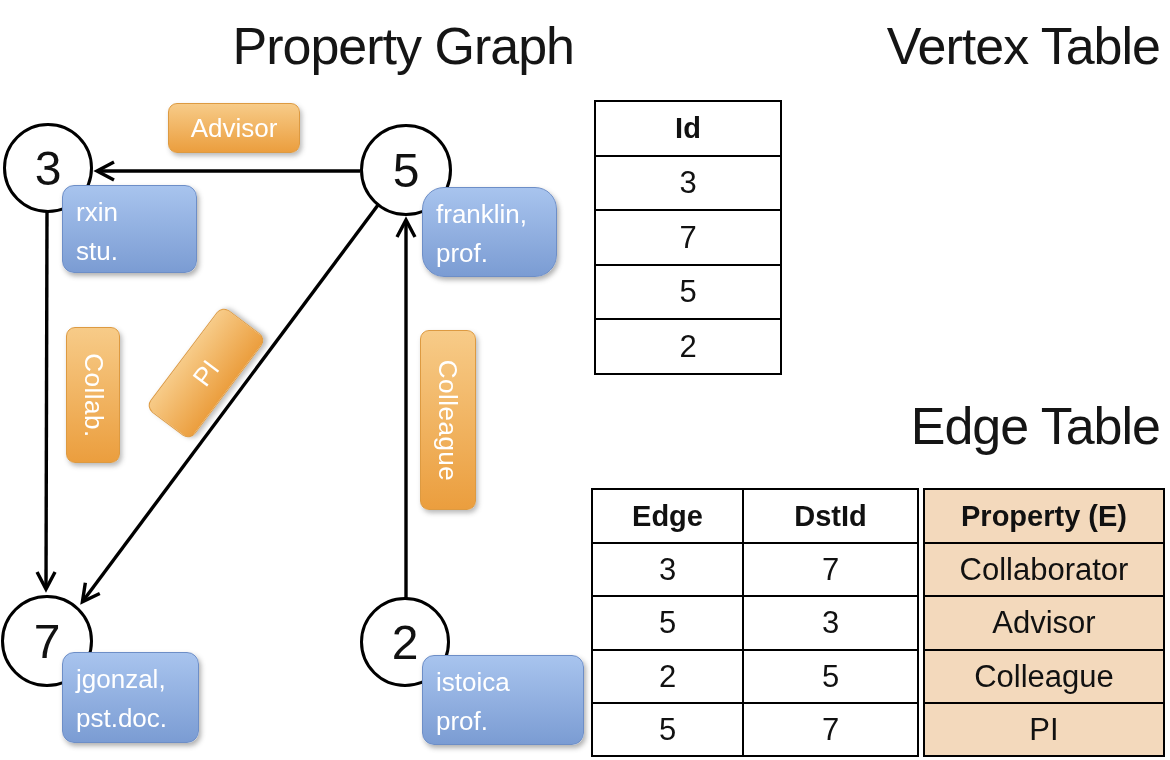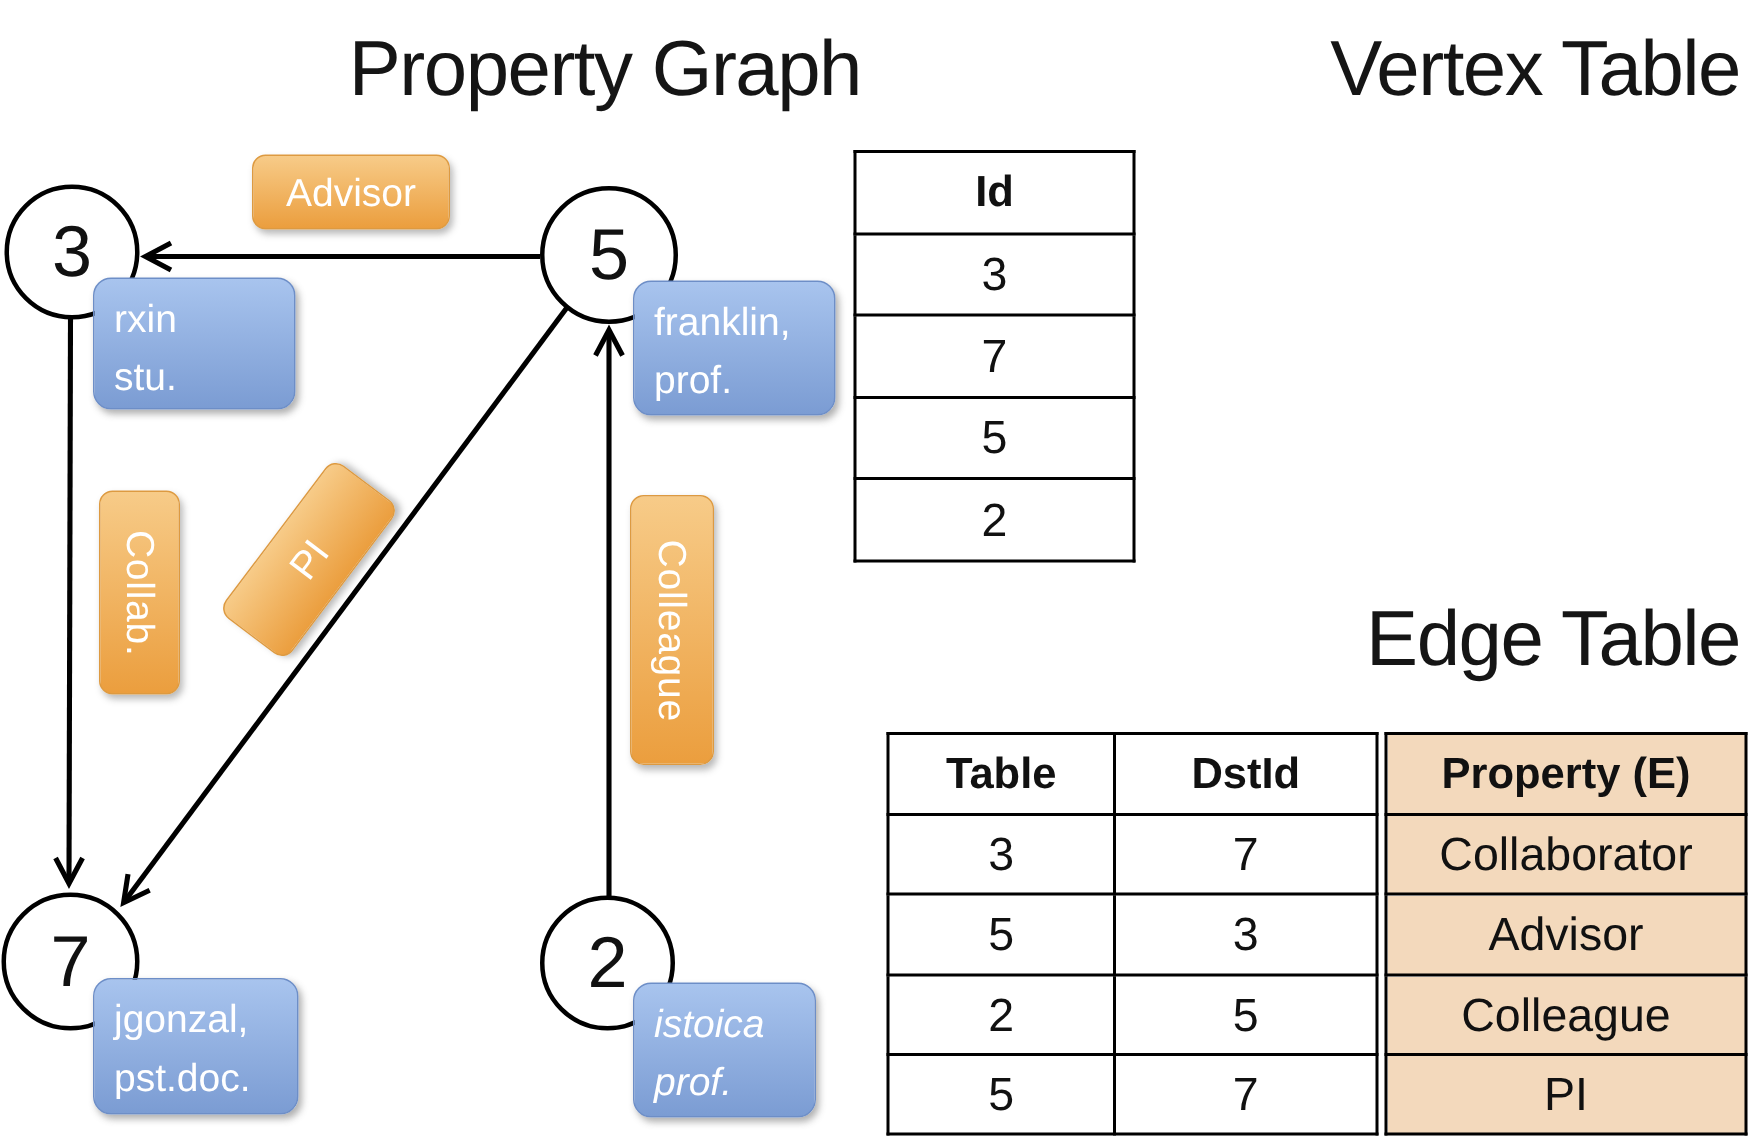--- a/index.html
+++ b/index.html
@@ -75,49 +75,49 @@
     <span>7</span>
   </div>
   <div class="node" style="left:360px; top:597px; width:90px; height:90px;">
     <span>2</span>
   </div>
 
   <div class="vlabel" style="left:62px;  top:185px; width:135px; height:88px;">
     <div class="ln">rxin</div>
     <div class="ln">stu.</div>
   </div>
-  <div class="vlabel" style="left:422px; top:187px; width:135px; height:90px;">
+  <div class="vlabel" style="left:422px; top:187px; width:135px; height:90px;border-radius:22px;">
     <div class="ln">franklin,</div>
     <div class="ln">prof.</div>
   </div>
   <div class="vlabel" style="left:62px;  top:652px; width:137px; height:91px;">
     <div class="ln">jgonzal,</div>
     <div class="ln">pst.doc.</div>
   </div>
-  <div class="vlabel" style="left:422px; top:655px; width:122px; height:90px;font-style:italic;">
+  <div class="vlabel" style="left:422px; top:655px; width:162px; height:90px;">
     <div class="ln">istoica</div>
     <div class="ln">prof.</div>
   </div>
 
   <div class="elabel" style="left:168px; top:103px; width:132px; height:50px;">
     <span>Advisor</span>
   </div>
   <div class="elabel" style="left:66px; top:327px; width:54px; height:136px;">
     <span class="vert">Collab.</span>
   </div>
   <div class="elabel" style="left:142px; top:345px; width:128px; height:56px; transform:rotate(-53deg);">
     <span>PI</span>
   </div>
   <div class="elabel" style="left:420px; top:330px; width:56px; height:180px;">
     <span class="vert">Colleague</span>
   </div>
 
   <div class="big-title" style="left:585px; top:16px; width:575px;">Vertex Table</div>
 
-  <table class="subtable" style="left:569px; top:100px; width:188px;">
+  <table class="subtable" style="left:594px; top:100px; width:188px;">
     <tbody>
         <tr style="height:55px;">
           <th>Id</th>
         </tr>
     <tr style="height:54px;">
           <td>3</td>
         </tr>
     <tr style="height:55px;">
           <td>7</td>
         </tr>
@@ -133,21 +133,21 @@
 
   <div class="big-title" style="left:585px; top:396px; width:575px;">Edge Table</div>
 
   <table class="subtable" style="left:591px; top:488px; width:326px;">
     <colgroup>
         <col style="width:151px;">
         <col style="width:175px;">
       </colgroup>
     <tbody>
         <tr style="height:54px;">
-      <th>Table</th>
+      <th>Edge</th>
       <th>DstId</th>
     </tr>
     <tr style="height:53px;">
       <td>3</td>
       <td>7</td>
     </tr>
     <tr style="height:54px;">
       <td>5</td>
       <td>3</td>
     </tr>

